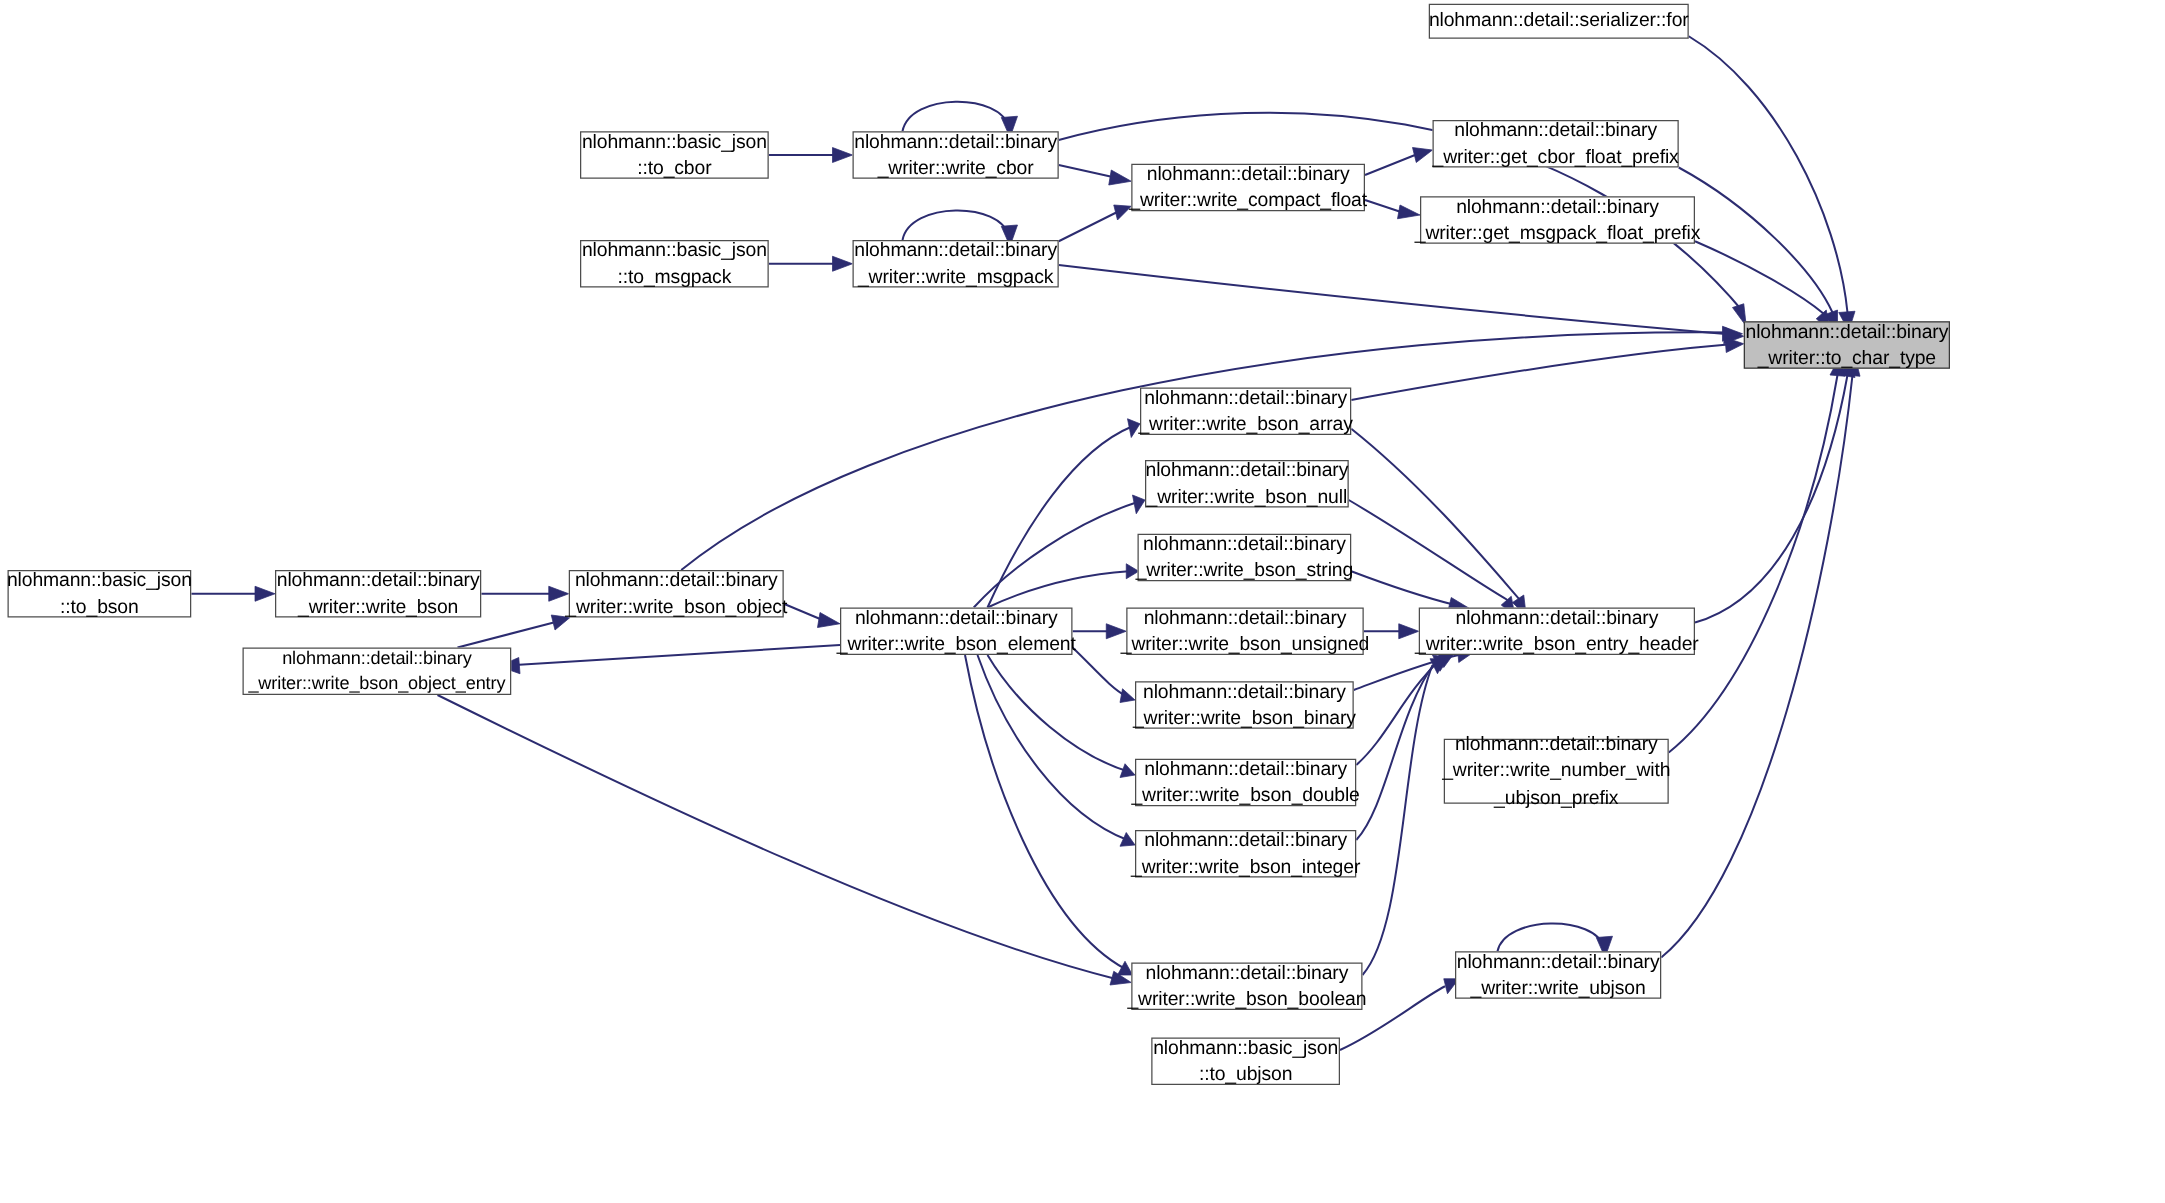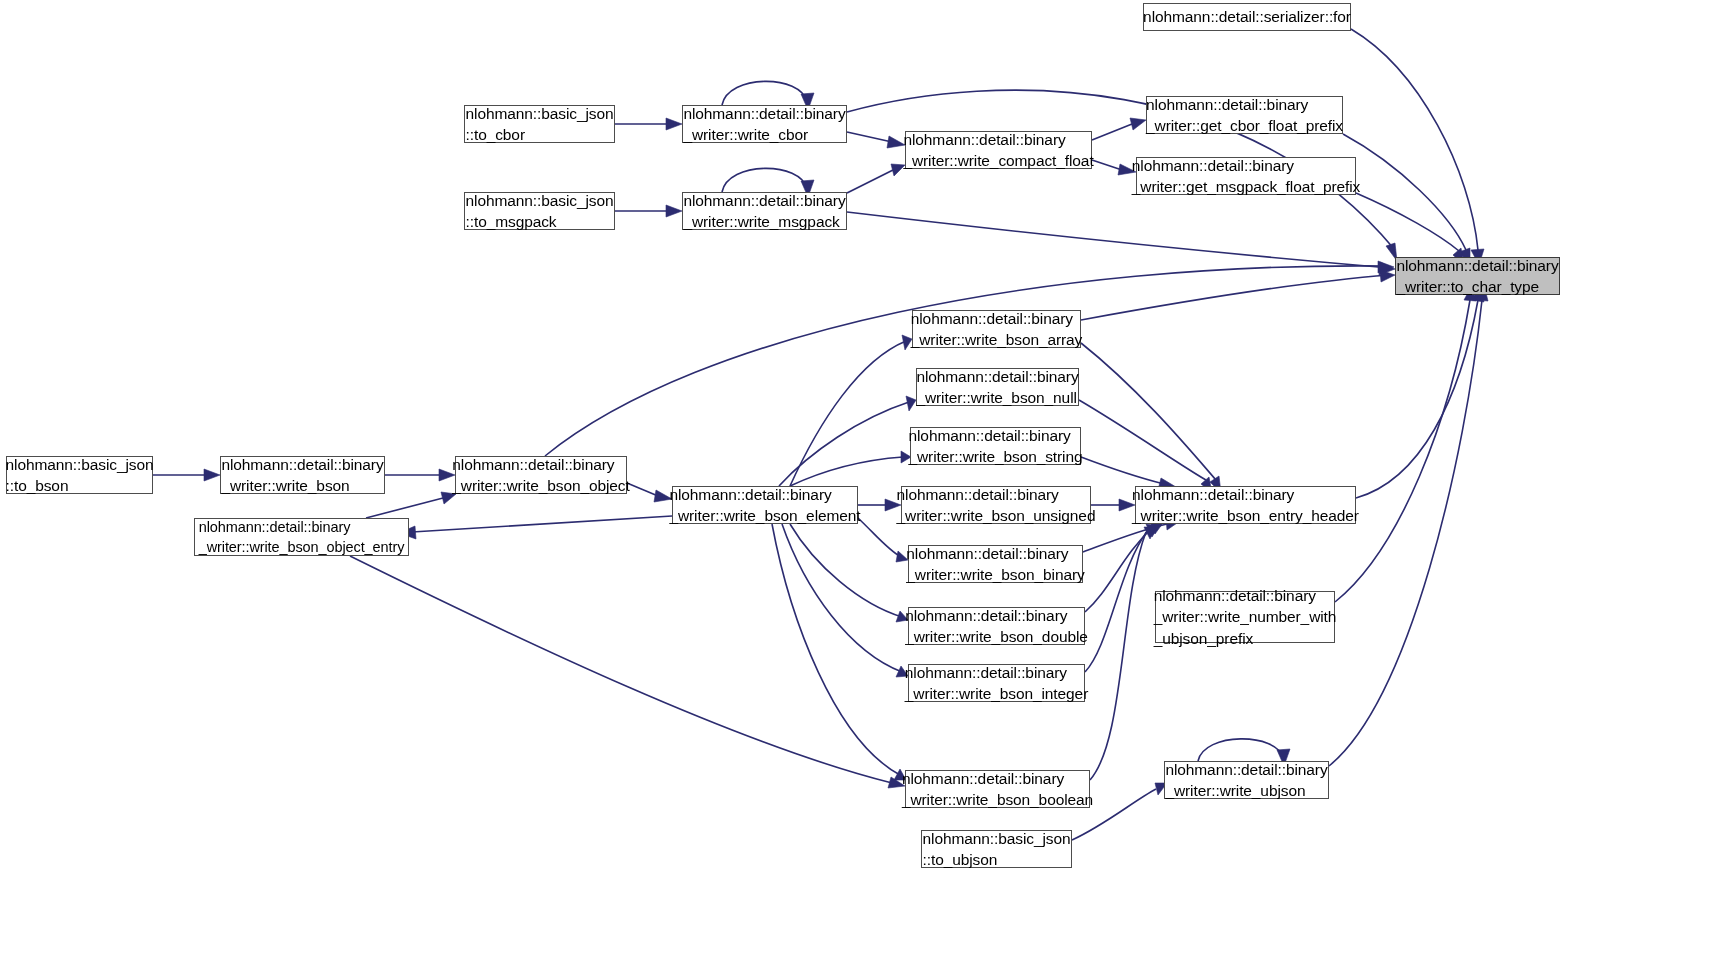--- a/index.html
+++ b/index.html
@@ -34,21 +34,21 @@
   }
   .node-box {
     position: absolute;
     box-sizing: border-box;
     border: 1.4px solid #4d4d4d;
     background: #ffffff;
     color: #000000;
     display: flex;
     align-items: center;
     justify-content: center;
-    text-align: left;
+    text-align: center;
     font-size: 15.5px;
     line-height: 1.38;
     white-space: pre;
     letter-spacing: -0.1px;
   }
   .node-box.highlight {
     background: #bfbfbf;
     border-color: #3a3a3a;
   }
   .node-label {

